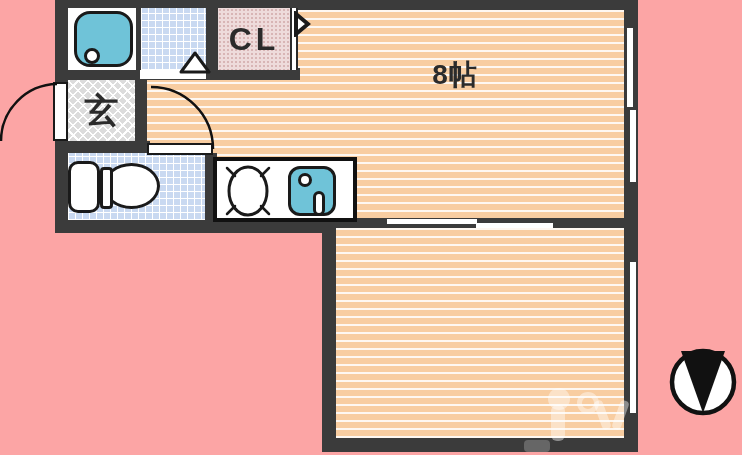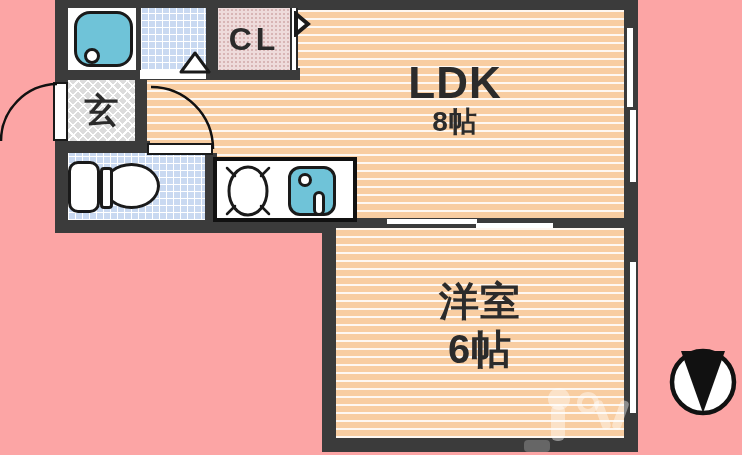--- a/index.html
+++ b/index.html
@@ -96,26 +96,21 @@
 
   <div class="leaf" style="left:53px;top:82px;width:15px;height:59px;"></div>
   <div class="leaf" style="left:147px;top:143px;width:66px;height:12px;"></div>
 
   <svg class="abs" style="left:0;top:0;pointer-events:none;" width="742" height="455" viewBox="0 0 742 455">
     <path d="M57,84 A57,57 0 0 0 1,141" fill="none" stroke="#111" stroke-width="2.5"></path>
     <path d="M213,149 A62,62 0 0 0 151,87" fill="none" stroke="#111" stroke-width="2.5"></path>
   </svg>
 
   <div class="roomlabel" style="left:355px;top:60px;width:200px;">
-    <div style="font-size:44px;">LDK</div>
     <div style="font-size:28px;">8帖</div>
-  </div>
-  <div class="roomlabel" style="left:390px;top:280px;width:180px;">
-    <div style="font-size:40px;">洋室</div>
-    <div style="font-size:40px;margin-top:6px;">6帖</div>
   </div>
 
   <svg class="abs" style="left:663px;top:342px;" width="80" height="80" viewBox="0 0 80 80">
     <circle cx="40" cy="40" r="31" fill="#ffffff" stroke="#111" stroke-width="4.5"></circle>
     <polygon points="18,9 62,9 40,71" fill="#111"></polygon>
   </svg>
 
   <div class="wm" style="left:548px;top:388px;width:22px;height:22px;border-radius:50%;"></div>
   <div class="wm" style="left:551px;top:405px;width:14px;height:36px;border-radius:6px;"></div>
   <div class="abs" style="left:577px;top:392px;width:12px;height:12px;border:5px solid rgba(255,255,255,.42);border-radius:50%;"></div>

